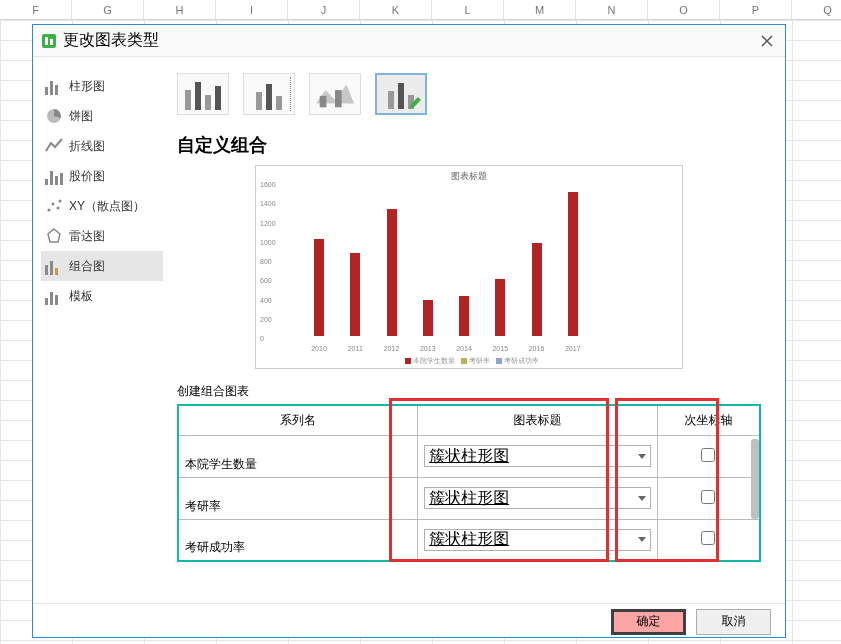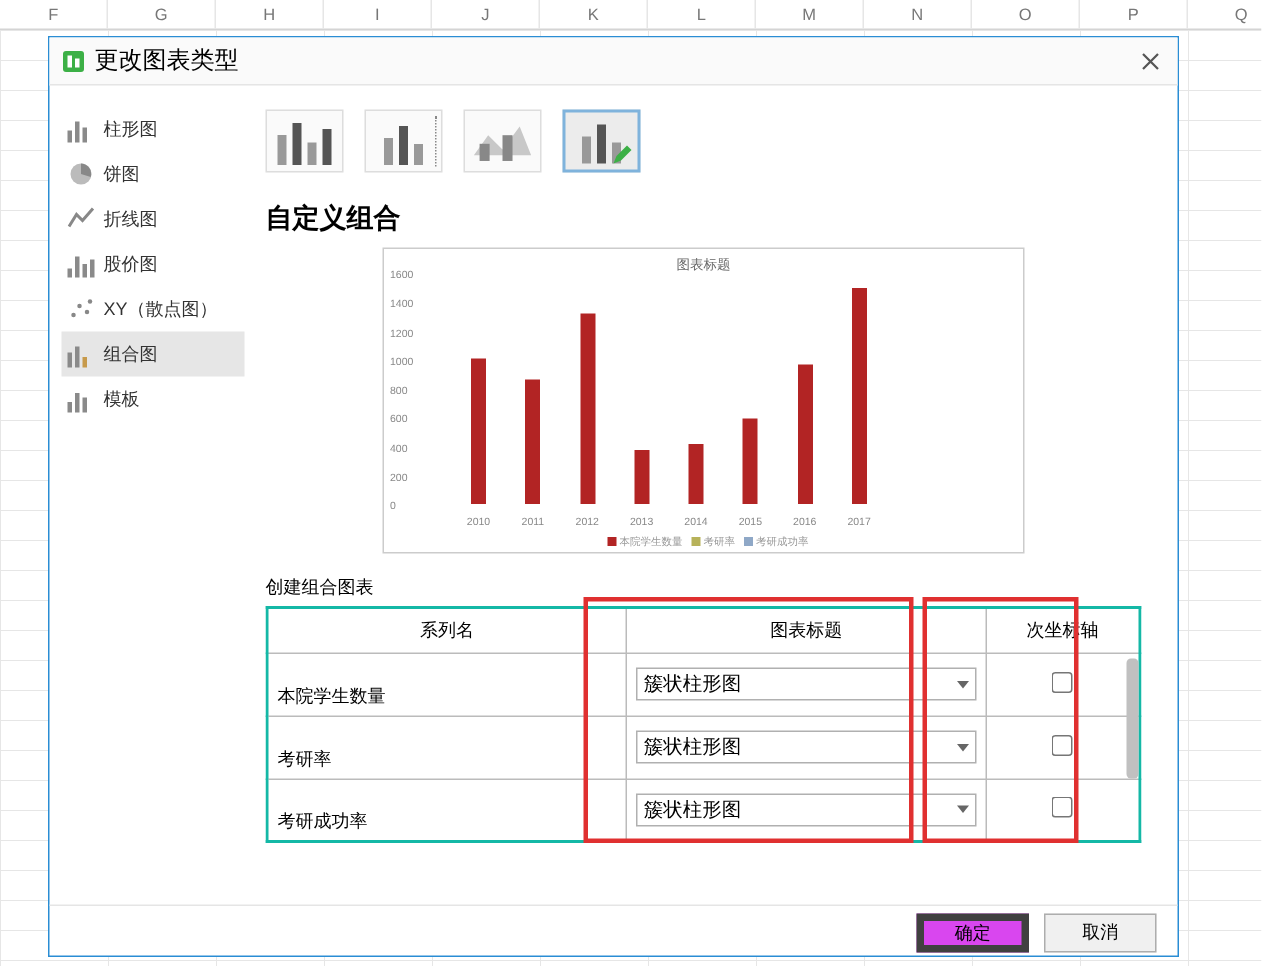--- a/index.html
+++ b/index.html
@@ -47,30 +47,30 @@
 
 .create-label { font-size: 12px; margin-top: 14px; margin-bottom: 4px; }
 
 .combo-area { position: relative; }
 .hi-red { position: absolute; border: 3px solid #e03030; pointer-events: none; }
 .combo-table { border: 2px solid #14b8a6; width: 100%; border-collapse: collapse; font-size: 12px; height: 135px; overflow: hidden; }
 .combo-table th, .combo-table td { border: 1px solid #bbb; padding: 2px 6px; vertical-align: middle; }
 .combo-table th { height: 30px; font-weight: normal; text-align: center; }
 .combo-table td { height: 42px; }
 .combo-table td.sn { vertical-align: bottom; padding-bottom: 4px; }
-.sel { width: 100%; height: 22px; border: 1px solid #b0b0b0; font-size: 13px; padding-left: 4px; display: flex; align-items: center; justify-content: space-between; cursor: pointer; background: #fff; }
+.sel { width: 100%; height: 22px; border: 1px solid #b0b0b0; font-size: 16px; padding-left: 4px; display: flex; align-items: center; justify-content: space-between; cursor: pointer; background: #fff; text-decoration: underline; }
 .sel::after { content: ""; border-left: 4px solid transparent; border-right: 4px solid transparent; border-top: 5px solid #666; margin-right: 4px; }
 .chk { text-align: center; }
 .chk input { width: 14px; height: 14px; }
 
 .scroll-stub { position: absolute; right: 2px; top: 35px; width: 8px; height: 80px; background: #c0c0c0; border-radius: 3px; }
 
 .footer { height: 36px; border-top: 1px solid #e5e5e5; display: flex; justify-content: flex-end; align-items: center; padding-right: 14px; gap: 10px; }
 .btn { width: 75px; height: 26px; font-size: 12px; border: 1px solid #adadad; background: #f0f0f0; cursor: pointer; }
-.btn.primary { border: 5px solid #404040; background: #d946ef; margin-left: 20px; }
+.btn.primary { border: 3px solid #404040; background: #fca5a5; margin-left: 20px; }
 </style>
 </head>
 <body>
 
 <div class="sheet">
   <div class="col-headers" id="col-headers">
       <div>F</div>
       <div>G</div>
       <div>H</div>
       <div>I</div>
@@ -136,20 +136,26 @@
           <span>股价图</span>
         </div>
         <div class="sb-item">
           <svg viewBox="0 0 18 18">
             <circle cx="4" cy="13" r="1.5" fill="#888"></circle>
             <circle cx="8" cy="7" r="1.5" fill="#888"></circle>
             <circle cx="13" cy="11" r="1.5" fill="#888"></circle>
             <circle cx="15" cy="4" r="1.5" fill="#888"></circle>
           </svg>
           <span>XY（散点图）</span>
+        </div>
+        <div class="sb-item">
+          <svg viewBox="0 0 18 18">
+            <path d="M9 2 L15 7 L13 15 L5 15 L3 7 Z" fill="none" stroke="#888" stroke-width="1.5"></path>
+          </svg>
+          <span>雷达图</span>
         </div>
         <div class="sb-item selected">
           <span class="sb-ico">
             <span style="width:3px;height:10px"></span>
             <span style="width:3px;height:14px"></span>
             <span style="width:3px;height:7px;background:#c79a4b"></span>
           </span>
           <span>组合图</span>
         </div>
         <div class="sb-item">

